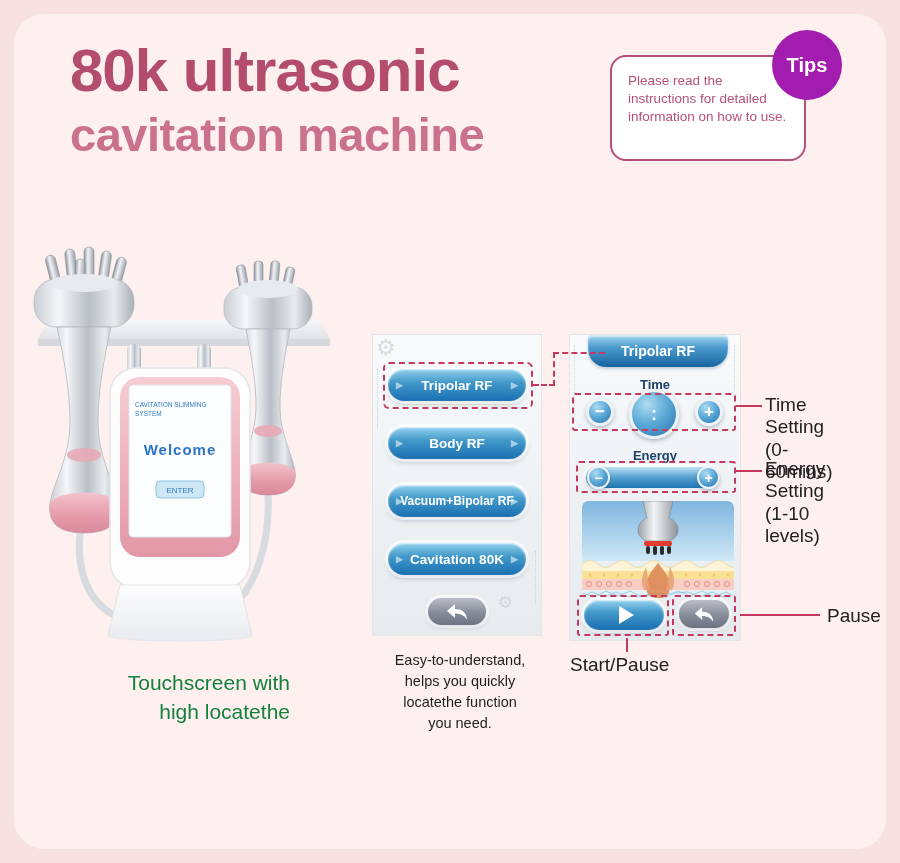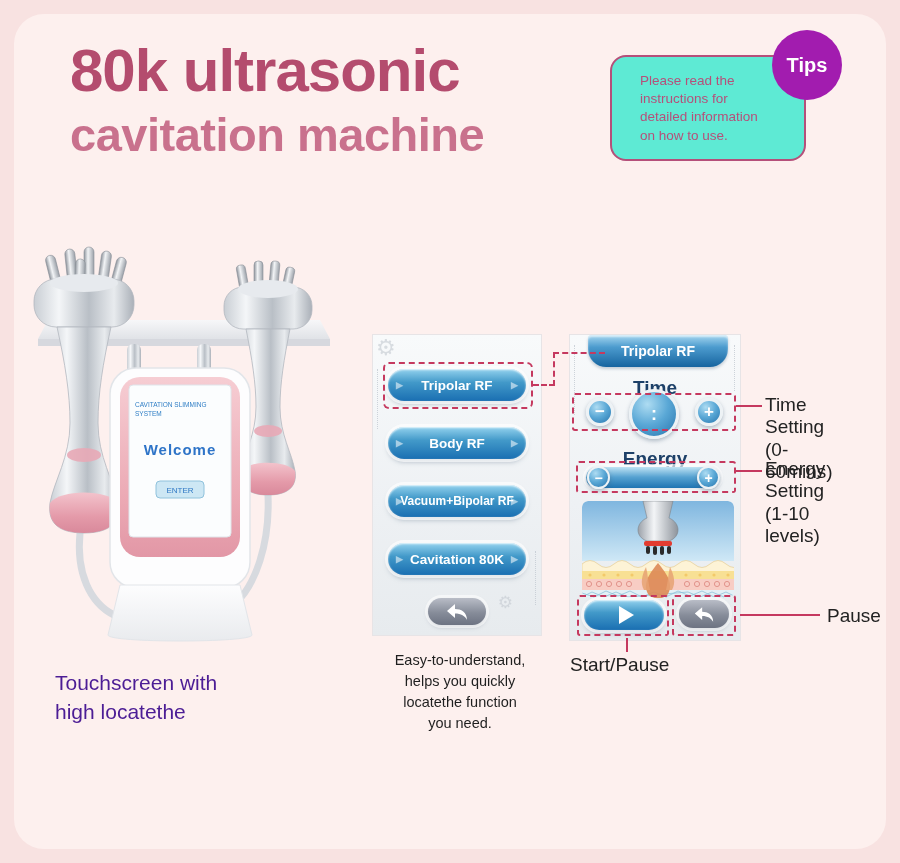--- a/index.html
+++ b/index.html
@@ -7,30 +7,30 @@
   body { font-family:"Liberation Sans", sans-serif; background:#f8e2e1; position:relative; overflow:hidden; }
   #stage { position:absolute; inset:0; width:800px; height:863px; }
   .card { position:absolute; left:14px; top:14px; width:872px; height:835px; background:#fdf0ee; border-radius:30px; }
 
   
   .title-block { position:absolute; left:70px; top:36px; }
   .title-l1 { font-size:60px; font-weight:bold; color:#b44c6e; letter-spacing:-1px; }
   .title-l2 { font-size:47px; font-weight:bold; color:#c9718d; letter-spacing:-0.5px; margin-top:2px; }
 
   
-  .tips-box { position:absolute; left:610px; top:55px; width:196px; height:106px; background:#5eead4;
-              border:2px solid #b5507a; border-radius:16px; padding:15px 28px; z-index:2; }
+  .tips-box { position:absolute; left:610px; top:55px; width:196px; height:106px; background:#ffffff;
+              border:2px solid #b5507a; border-radius:16px; padding:15px 16px; z-index:2; }
   .tips-text { color:#b5507a; font-size:13.5px; line-height:1.35; }
   .tips-badge { position:absolute; left:772px; top:30px; width:70px; height:70px; border-radius:50%;
                 background:#a21caf; color:#ffffff; font-size:20px; font-weight:bold;
                 display:flex; align-items:center; justify-content:center; z-index:3; }
 
   
-  .caption-machine { position:absolute; left:55px; top:668px; width:235px; text-align:left;
-                     font-size:21px; line-height:1.4; color:#4c1d95; }
+  .caption-machine { position:absolute; left:55px; top:668px; width:235px; text-align:right;
+                     font-size:21px; line-height:1.4; color:#15803d; }
   .caption-menu { position:absolute; left:365px; top:650px; width:190px; text-align:center;
                   font-size:14.5px; line-height:1.45; color:#1f1f1f; }
 
   
   .screen { position:absolute; overflow:visible; }
   .screen-bg { position:absolute; inset:0; background:linear-gradient(180deg,#f8fafb 0%,#eef1f4 55%,#e7ebee 100%);
                box-shadow:0 0 0 1px rgba(210,216,222,.5); overflow:hidden; }
   .gear { position:absolute; color:#c3c9d0; opacity:.6; line-height:1; }
   .dotline { position:absolute; border-left:1px dotted #c3cad2; opacity:.8; }
 
@@ -51,21 +51,21 @@
                 border:3px solid #edf2f5; box-shadow:0 2px 4px rgba(70,95,120,.4);
                 color:#ffffff; font-weight:bold; display:flex; align-items:center; justify-content:center; }
 
   .dashed-box { position:absolute; border:2px dashed #c5395f; border-radius:6px; z-index:4; }
   .conn-h { position:absolute; border-top:2px dashed #c5395f; z-index:4; }
   .conn-v { position:absolute; border-left:2px dashed #c5395f; z-index:4; }
   .ann-line-h { position:absolute; height:2px; background:#c5395f; z-index:4; }
   .ann-line-v { position:absolute; width:2px; background:#c5395f; z-index:4; }
   .ann-text { position:absolute; color:#222222; font-size:19px; line-height:1.18; }
 
-  .navy-label { position:absolute; width:100%; text-align:center; color:#1d4068; font-weight:bold; font-size:19px; }
+  .navy-label { position:absolute; width:100%; text-align:center; color:#1d4068; font-weight:bold; font-size:13px; }
 
   .detail-header { position:absolute; left:18px; top:0; width:140px; height:32px;
                    border-radius:4px 4px 18px 18px;
                    background:linear-gradient(180deg,#a6d7f0 0%,#4c9bce 38%,#16649f 100%);
                    box-shadow:0 2px 3px rgba(120,140,160,.4), inset 0 2px 2px rgba(255,255,255,.6);
                    color:#ffffff; font-weight:bold; font-size:14px; display:flex; align-items:center; justify-content:center; }
 
   .energy-bar { position:absolute; left:16px; top:132px; width:134px; height:21px; border-radius:11px;
                 background:linear-gradient(180deg,#bfe3f4 0%,#56a2d1 48%,#1f74b2 100%);
                 box-shadow:0 0 0 3px rgba(255,255,255,.65), 0 2px 3px rgba(110,130,150,.45); }

